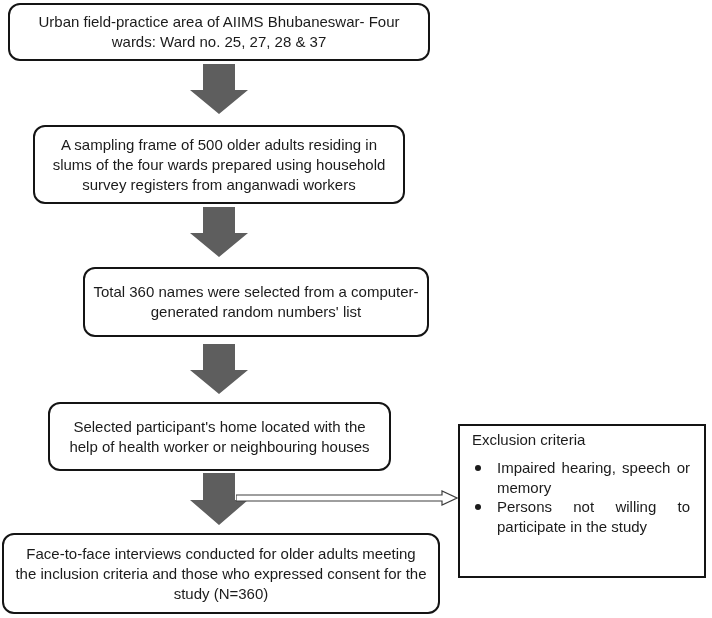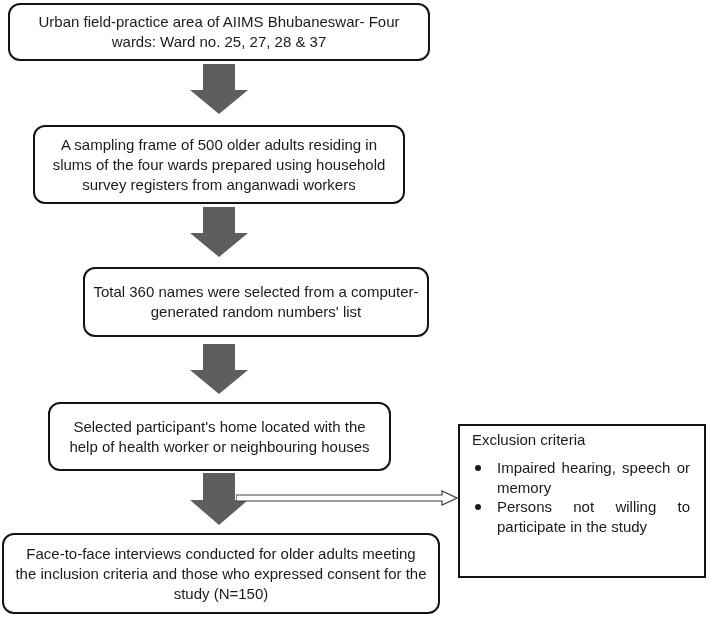--- a/index.html
+++ b/index.html
@@ -129,21 +129,21 @@
     <polygon points="14,0 46,0 46,27 59,27 30,52 1,27 14,27"></polygon>
   </svg>
 
   <svg class="right-arrow" style="left:236px; top:490px;" width="222" height="16" viewBox="0 0 222 16">
     <polygon points="0,5 206,5 206,1 221,8 206,15 206,11 0,11"></polygon>
   </svg>
 
   <div class="flow-box" style="left:2px; top:533px; width:438px; height:81px; padding:0 4px;">
     <span class="box-text">Face-to-face interviews conducted for older adults meeting
 the inclusion criteria and those who expressed consent for the
-study (N=150)</span>
+study (N=360)</span>
   </div>
 
   <div class="excl-box">
     <div class="excl-title">Exclusion criteria</div>
     <ul class="excl-list">
       <li class="excl-item">
         <span class="dot"></span>
         <span class="excl-item-text">Impaired hearing, speech or memory</span>
       </li>
       <li class="excl-item">

